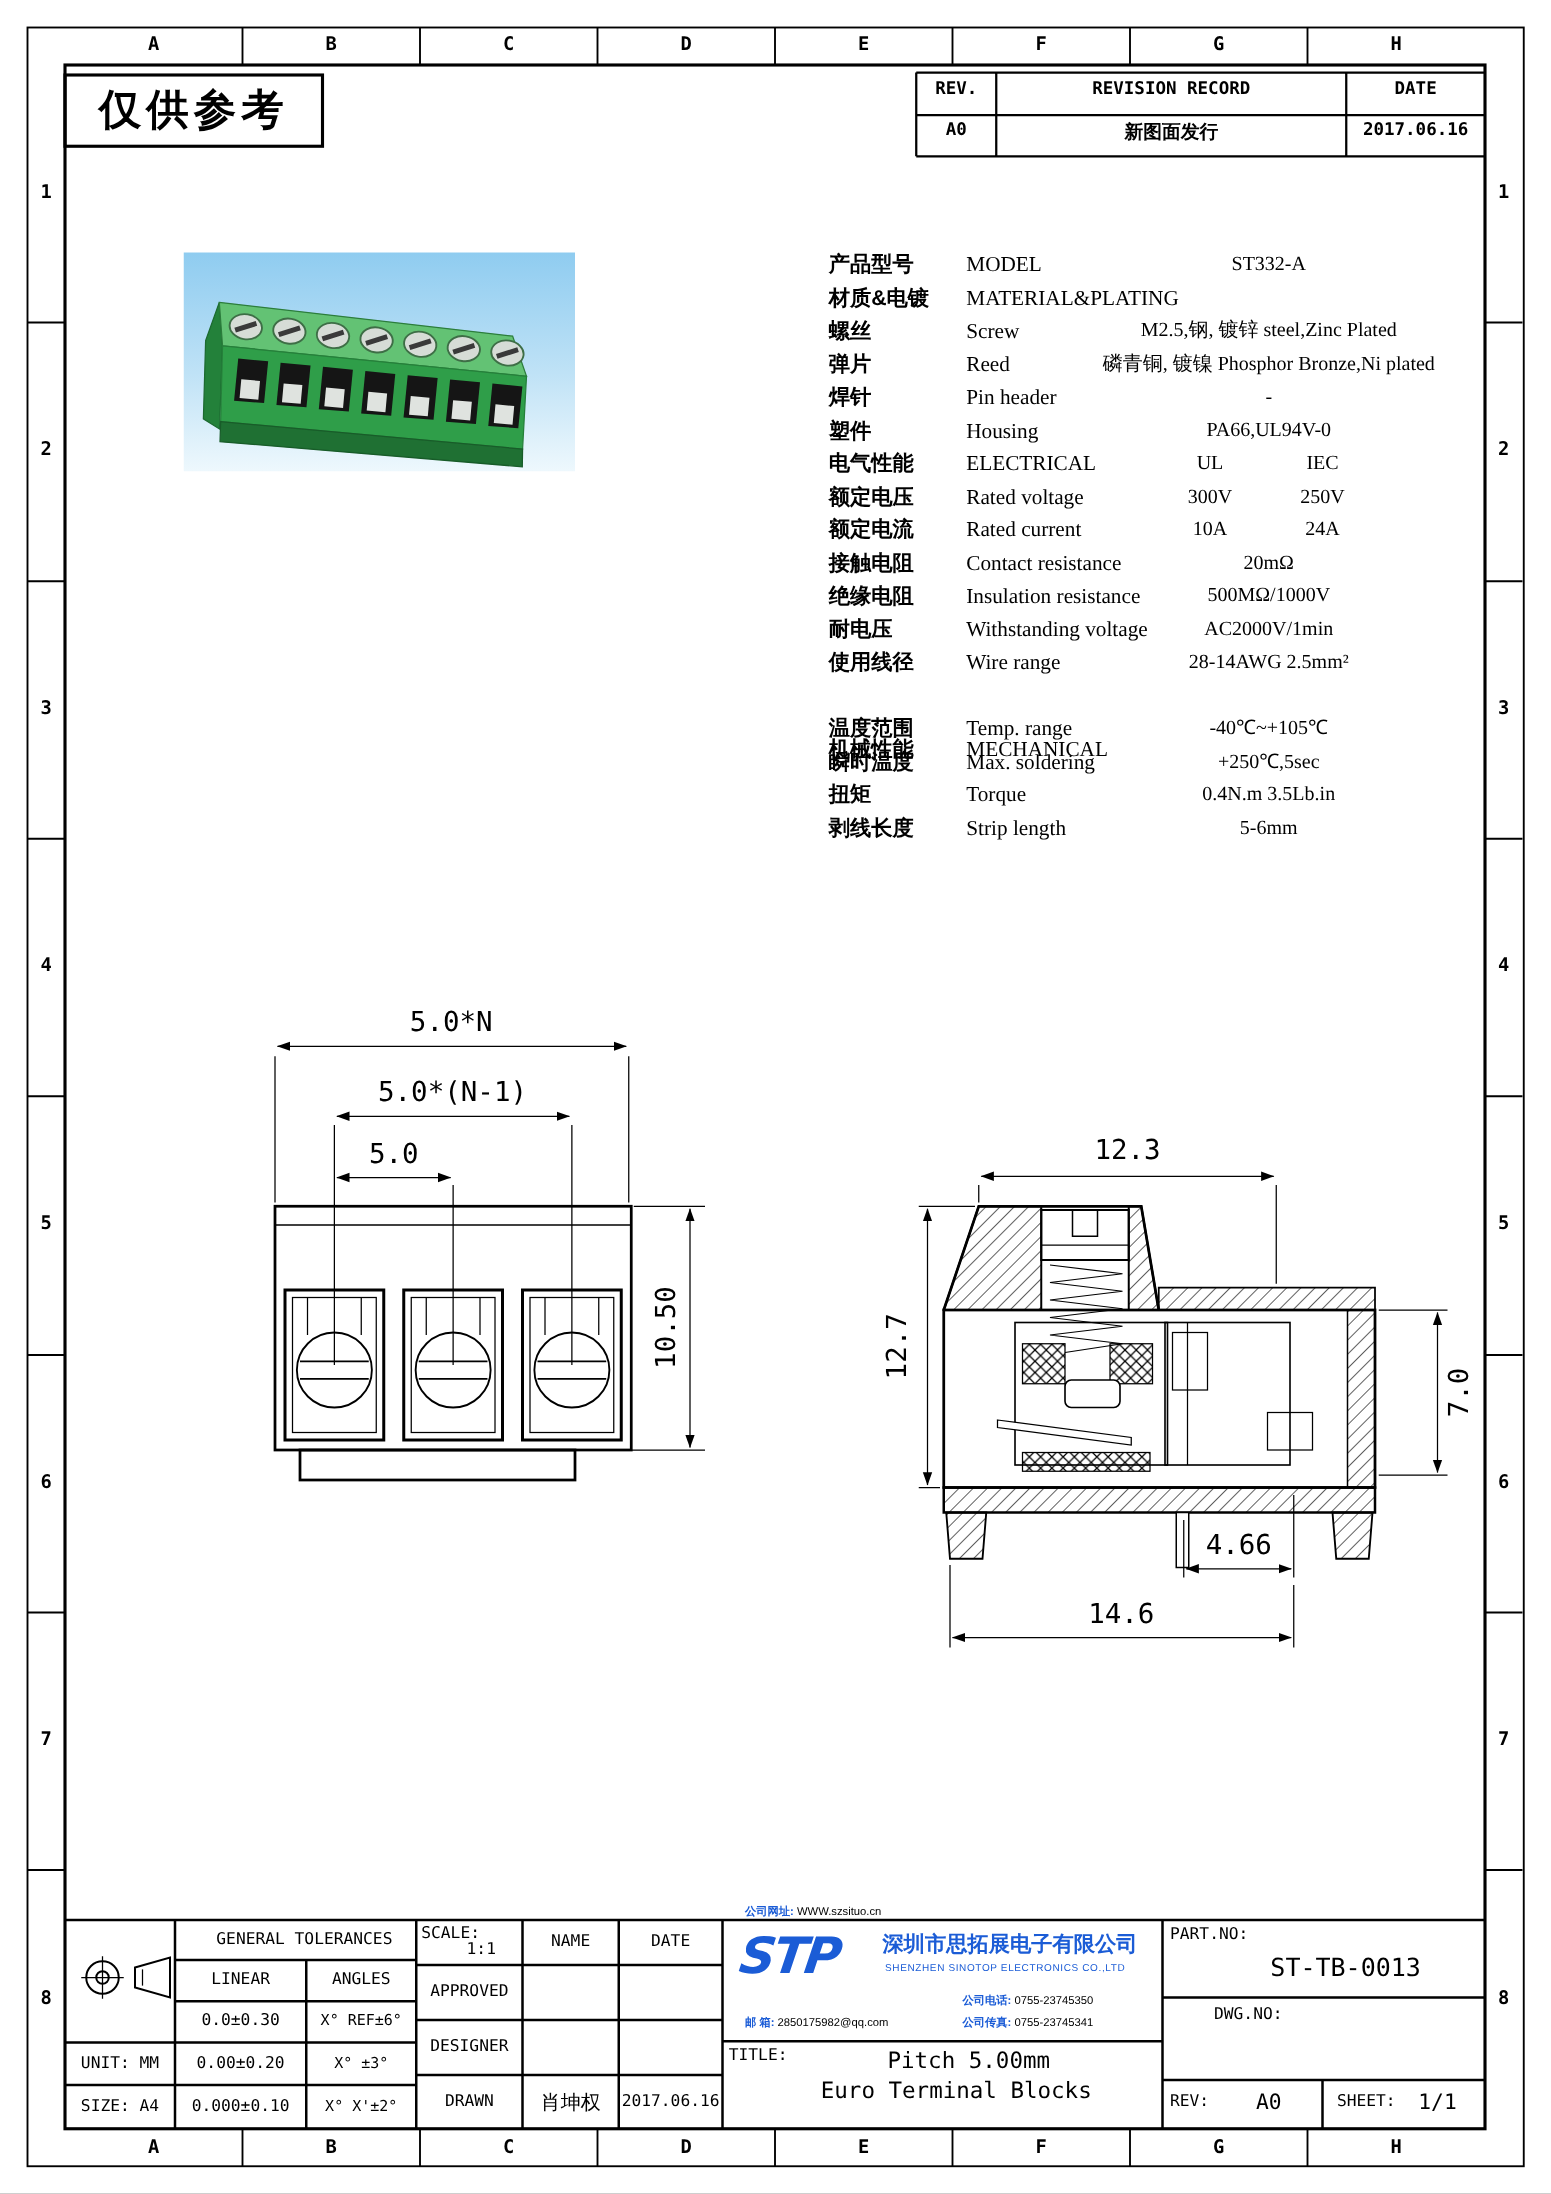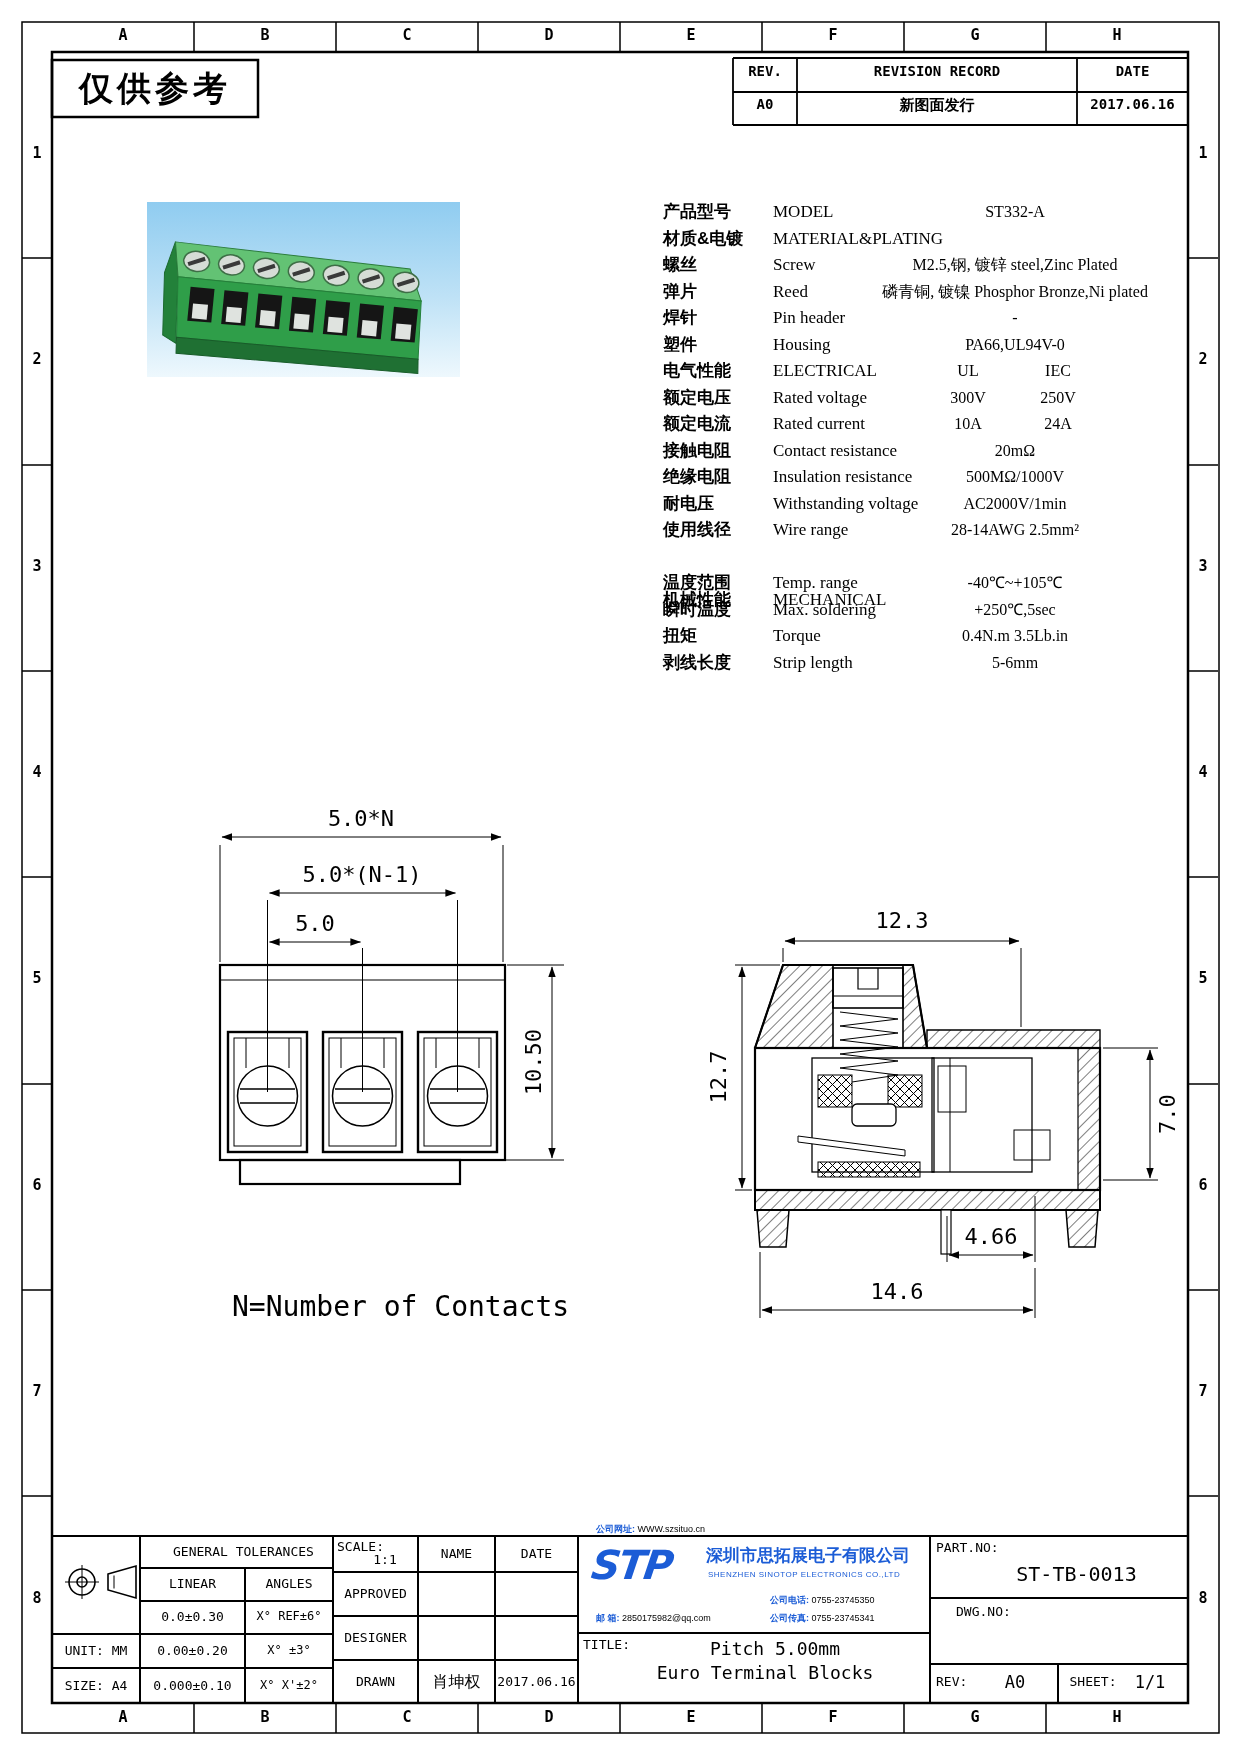--- a/index.html
+++ b/index.html
@@ -308,21 +308,20 @@
   <div class="dim" style="left:262px;top:862px;width:200px">5.0*(N-1)</div>
   <div class="dim" style="left:275px;top:911px;width:80px">5.0</div>
   <div class="dim vdim" style="left:484px;top:1049px;width:100px">10.50</div>
 
   <div class="dim" style="left:852px;top:908px;width:100px">12.3</div>
   <div class="dim vdim" style="left:669px;top:1064px;width:100px">12.7</div>
   <div class="dim vdim" style="left:1118px;top:1101px;width:100px">7.0</div>
   <div class="dim" style="left:941px;top:1224px;width:100px">4.66</div>
   <div class="dim" style="left:847px;top:1279px;width:100px">14.6</div>
 
-  <div class="note" style="left:232px;top:1290px;width:380px">N=Number of Contacts</div>
 
   <div>
     <div class="tb-cell" style="left:140px;top:1544px;width:207px">GENERAL TOLERANCES</div>
     <div class="tb-cell" style="left:140px;top:1576px;width:105px">LINEAR</div>
     <div class="tb-cell" style="left:245px;top:1576px;width:88px">ANGLES</div>
     <div class="tb-cell" style="left:140px;top:1609px;width:105px">0.0±0.30</div>
     <div class="tb-cell" style="left:245px;top:1609px;width:88px;font-size:12px">X° REF±6°</div>
     <div class="tb-cell" style="left:140px;top:1643px;width:105px">0.00±0.20</div>
     <div class="tb-cell" style="left:245px;top:1643px;width:88px;font-size:12px">X° ±3°</div>
     <div class="tb-cell" style="left:140px;top:1678px;width:105px">0.000±0.10</div>
@@ -347,21 +346,21 @@
     <div class="contact" style="left:770px;top:1594px"><b>公司电话:</b> <span>0755-23745350</span></div>
     <div class="contact" style="left:596px;top:1612px"><b>邮    箱:</b> <span>2850175982@qq.com</span></div>
     <div class="contact" style="left:770px;top:1612px"><b>公司传真:</b> <span>0755-23745341</span></div>
 
     <div class="tb-cell" style="left:583px;top:1637px;width:60px;text-align:left">TITLE:</div>
     <div class="tb-cell" style="left:620px;top:1638px;width:310px;font-size:18px">Pitch 5.00mm</div>
     <div class="tb-cell" style="left:600px;top:1662px;width:330px;font-size:18px">Euro Terminal Blocks</div>
 
     <div class="tb-cell" style="left:936px;top:1540px;width:90px;text-align:left">PART.NO:</div>
     <div class="tb-cell" style="left:930px;top:1562px;width:293px;font-size:20px">ST-TB-0013</div>
-    <div class="tb-cell" style="left:956px;top:1604px;width:90px;text-align:left">DWG.NO:</div>
+    <div class="tb-cell" style="left:936px;top:1604px;width:90px;text-align:right">DWG.NO:</div>
     <div class="tb-cell" style="left:936px;top:1674px;width:45px;text-align:left">REV:</div>
     <div class="tb-cell" style="left:985px;top:1672px;width:60px;font-size:17px">A0</div>
     <div class="tb-cell" style="left:1064px;top:1674px;width:58px;text-align:center">SHEET:</div>
     <div class="tb-cell" style="left:1120px;top:1672px;width:60px;font-size:17px">1/1</div>
   </div>
 <div class="zone-lbl" style="left: 113px; top: 26px;">A</div>
     <div class="zone-lbl" style="left: 113px; top: 1708px;">A</div>
     <div class="zone-lbl" style="left: 255px; top: 26px;">B</div>
     <div class="zone-lbl" style="left: 255px; top: 1708px;">B</div>
     <div class="zone-lbl" style="left: 397px; top: 26px;">C</div>

